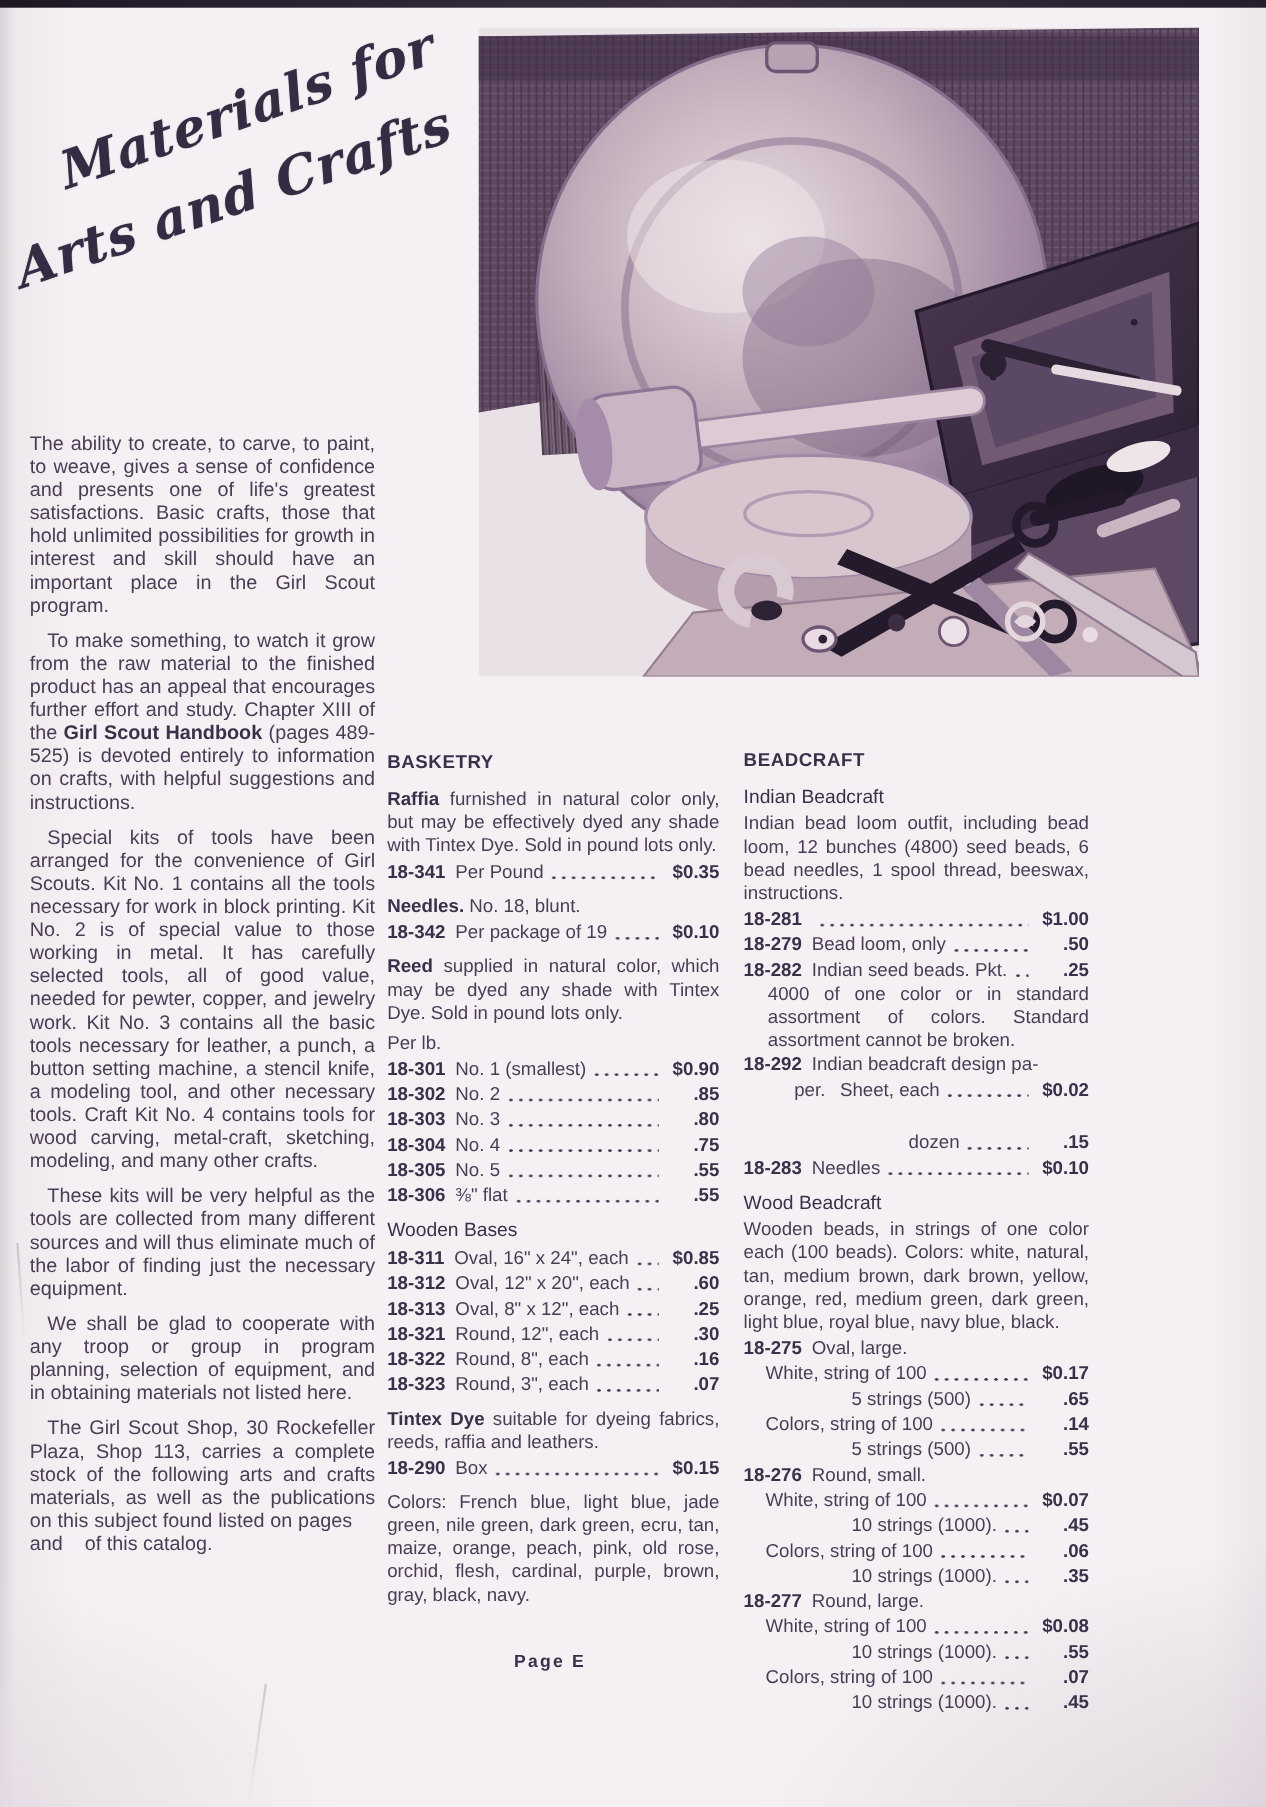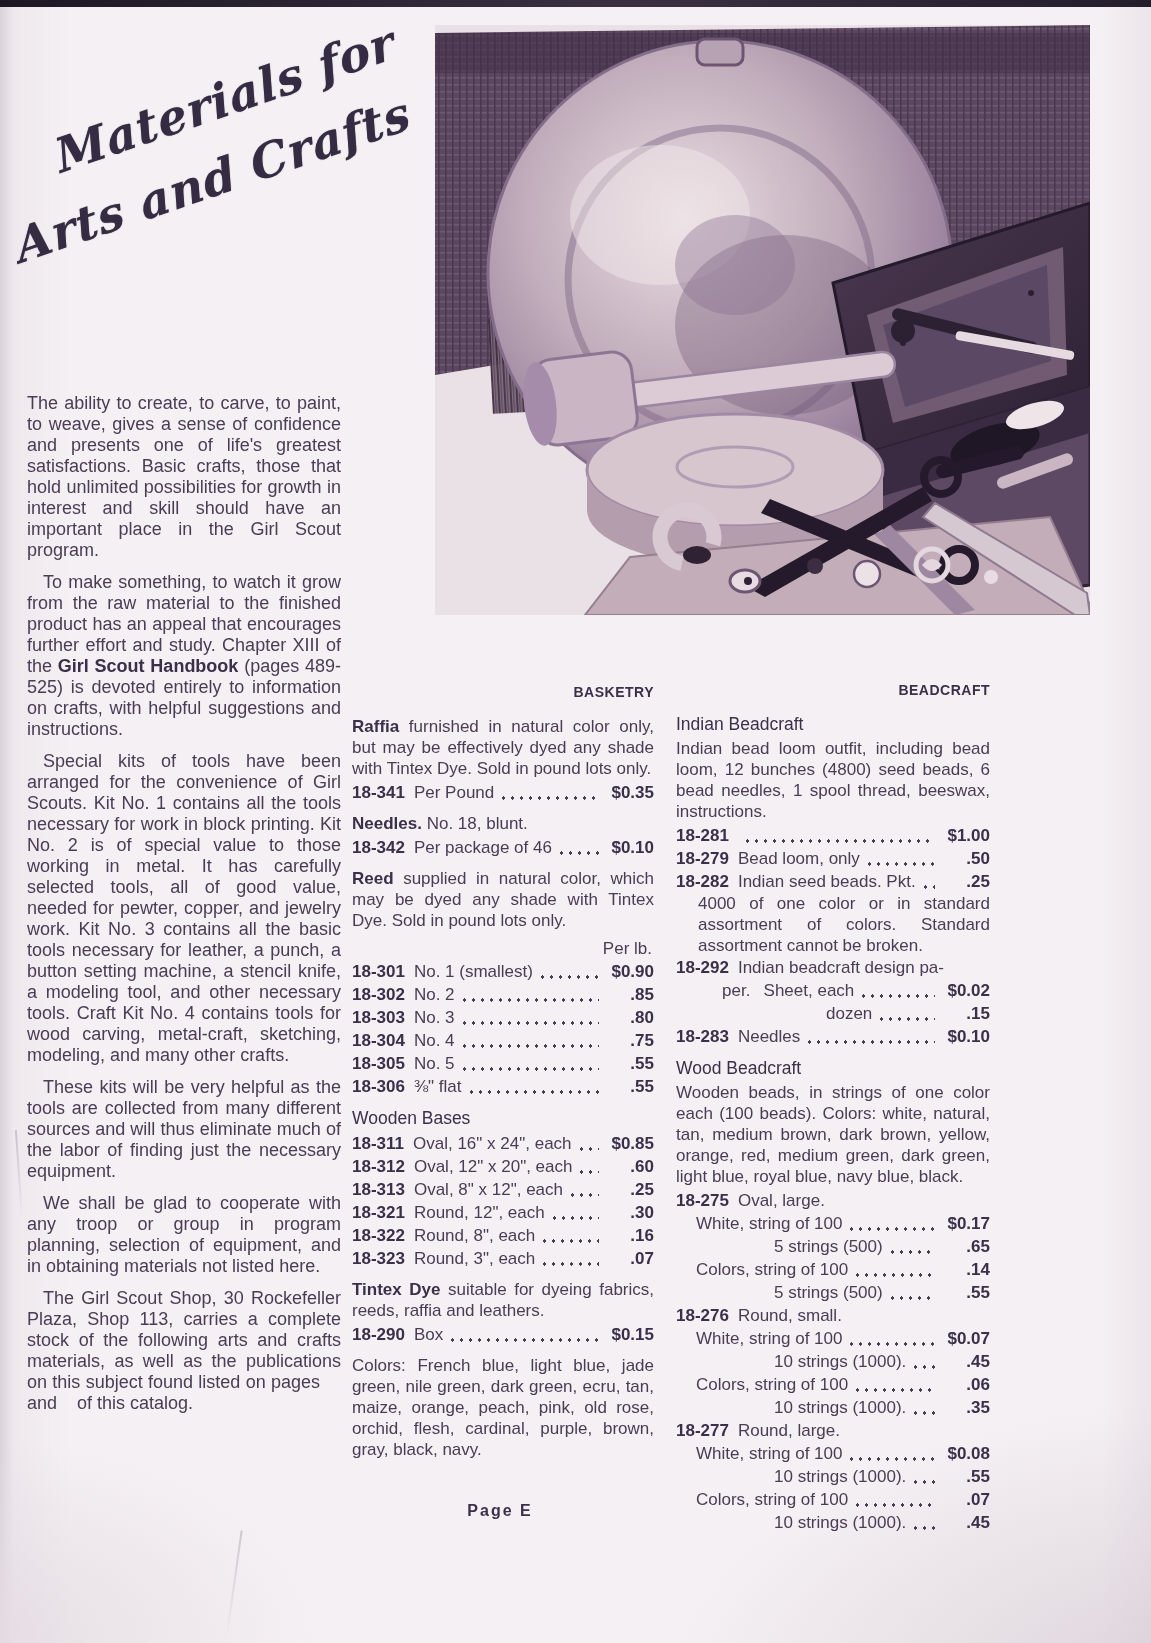--- a/index.html
+++ b/index.html
@@ -30,40 +30,40 @@
   .photo svg{display:block;}
 
   
   .col{position:absolute;text-align:justify;}
   .left-col{left:27px;top:393px;width:314px;font-size:18px;line-height:21px;}
   .left-col p{margin:0 0 11px;}
   .left-col p.ind{text-indent:16px;}
   .b{font-weight:700;color:#3b2f4a;}
   .mid-col{left:352px;top:682px;width:302px;font-size:17px;line-height:21px;}
   .right-col{left:676px;top:680px;width:314px;font-size:17px;line-height:21px;}
-  h2{font-size:14px;font-weight:700;letter-spacing:.5px;text-align:right;
+  h2{font-size:17px;font-weight:700;letter-spacing:.5px;text-align:left;
      margin:0 0 13px;color:#3b2f4a;}
   h3{font-size:17.5px;font-weight:400;margin:10px 0 3px;color:#3b2f4a;text-align:left;}
   .item{margin:0 0 2px;}
   .gap{height:9px;}
-  .perlb{text-align:right;margin:7px 2px 1px 0;}
+  .perlb{text-align:left;margin:7px 2px 1px 0;}
   .note{padding-left:22px;margin:0;}
 
   
   .prow{display:flex;align-items:flex-start;line-height:23px;}
   .code{font-weight:700;white-space:nowrap;margin-right:9px;color:#3b2f4a;}
   .desc{white-space:nowrap;}
   .leader{flex:1 1 12px;min-width:12px;margin:0 5px 4px;height:4px;align-self:flex-end;
     background-image:radial-gradient(circle,#4a3c55 1.5px,rgba(74,60,85,0) 1.6px);
     background-size:9px 4px;background-repeat:repeat-x;background-position:left bottom;}
   .price{font-weight:700;min-width:50px;text-align:right;white-space:nowrap;color:#3b2f4a;}
   .prow.i1{padding-left:20px;}
   .prow.i2{padding-left:98px;}
   .prow.cont{padding-left:46px;}
-  .prow.doz{padding-left:150px;}
+  .prow.doz{padding-left:150px;margin-top:25px;}
 
   .page-num{position:absolute;left:0;top:1502px;width:1000px;text-align:center;
     font-weight:700;font-size:16px;letter-spacing:2px;color:#3b2f4a;}
 </style>
 </head>
 <body>
 
 <div class="page">
   <div class="top-edge"></div>
   <div class="crease c1"></div>
@@ -181,21 +181,21 @@
     <div class="prow">
         <span class="code">18-341</span>
         <span class="desc">Per Pound</span>
         <span class="leader"></span>
         <span class="price">$0.35</span>
       </div>
     <div class="gap"></div>
     <p class="item"><span class="b">Needles.</span><span> No. 18, blunt.</span></p>
     <div class="prow">
         <span class="code">18-342</span>
-        <span class="desc">Per package of 46</span>
+        <span class="desc">Per package of 19</span>
         <span class="leader"></span>
         <span class="price">$0.10</span>
       </div>
     <div class="gap"></div>
     <p class="item"><span class="b">Reed</span><span> supplied in natural color, which may be dyed any shade with Tintex Dye. Sold in pound lots only.</span></p>
     <div class="perlb">Per lb.</div>
     <div class="prow">
         <span class="code">18-301</span>
         <span class="desc">No. 1 (smallest)</span>
         <span class="leader"></span>

